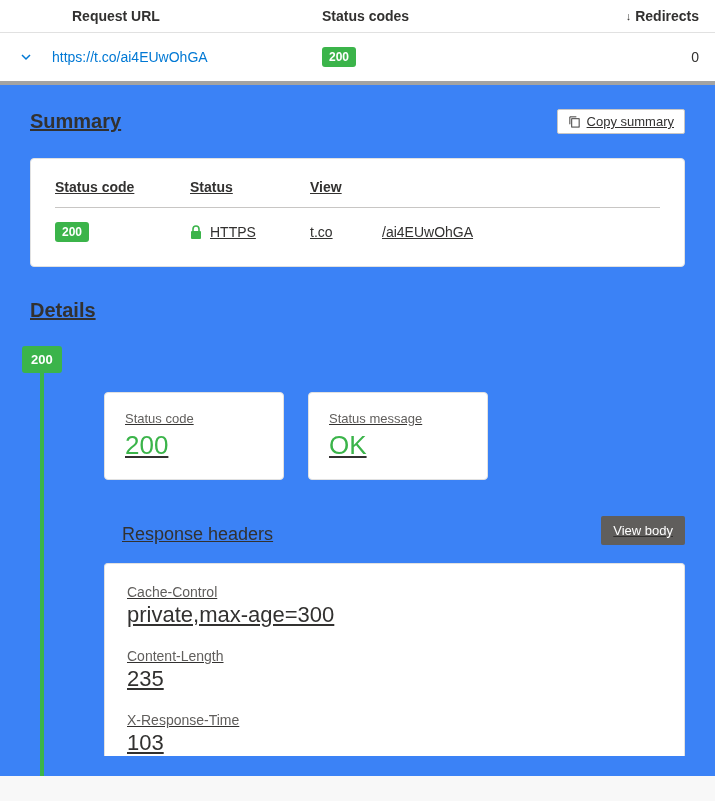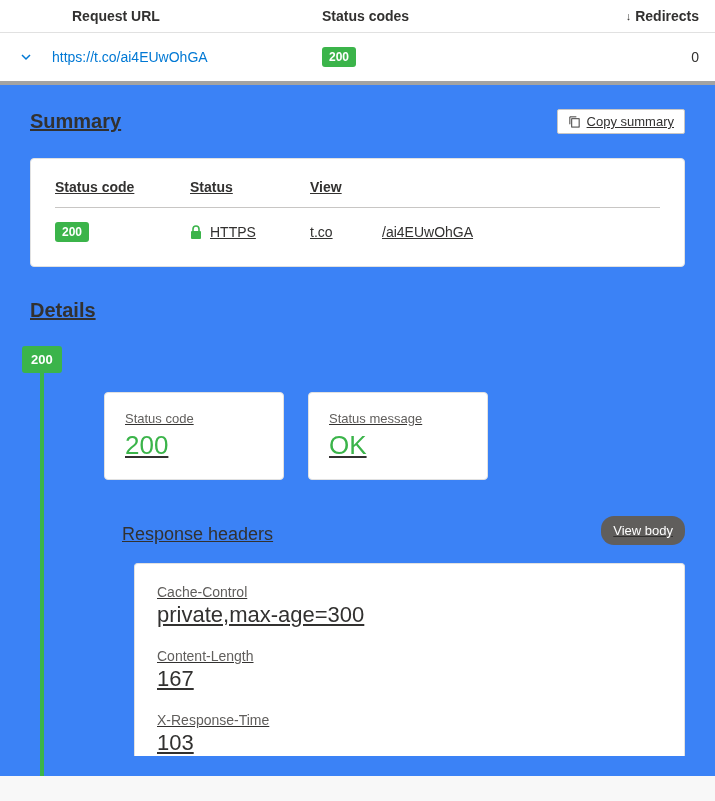--- a/index.html
+++ b/index.html
@@ -212,32 +212,31 @@
       font-size: 18px;
       font-weight: 400;
       color: #323130;
     }
     .btn-primary {
       background: #605e5c;
       color: #fff;
       border: none;
       padding: 7px 12px;
       font-size: 13px;
-      border-radius: 13px;
+      border-radius: 2px;
       cursor: pointer;
       font-family: inherit;
     }
     .headers-card {
       background: #fff;
       border: 1px solid #e1e1e1;
       border-top-left-radius: 4px;
       border-top-right-radius: 4px;
       border-bottom: none;
       padding: 20px 22px 0 22px;
-      margin-left: 30px;
     }
     .header-item {
       margin-bottom: 20px;
     }
     .header-name {
       font-size: 14px;
       color: #605e5c;
       margin-bottom: 2px;
     }
     .header-value {
@@ -334,21 +333,21 @@
         <button class="btn-primary">View body</button>
       </div>
 
       <div class="headers-card">
         <div class="header-item">
           <div class="header-name">Cache-Control</div>
           <div class="header-value">private,max-age=300</div>
         </div>
         <div class="header-item">
           <div class="header-name">Content-Length</div>
-          <div class="header-value">167</div>
+          <div class="header-value">235</div>
         </div>
         <div class="header-item">
           <div class="header-name">X-Response-Time</div>
           <div class="header-value">103</div>
         </div>
       </div>
 
     </div>
   </div>
 

